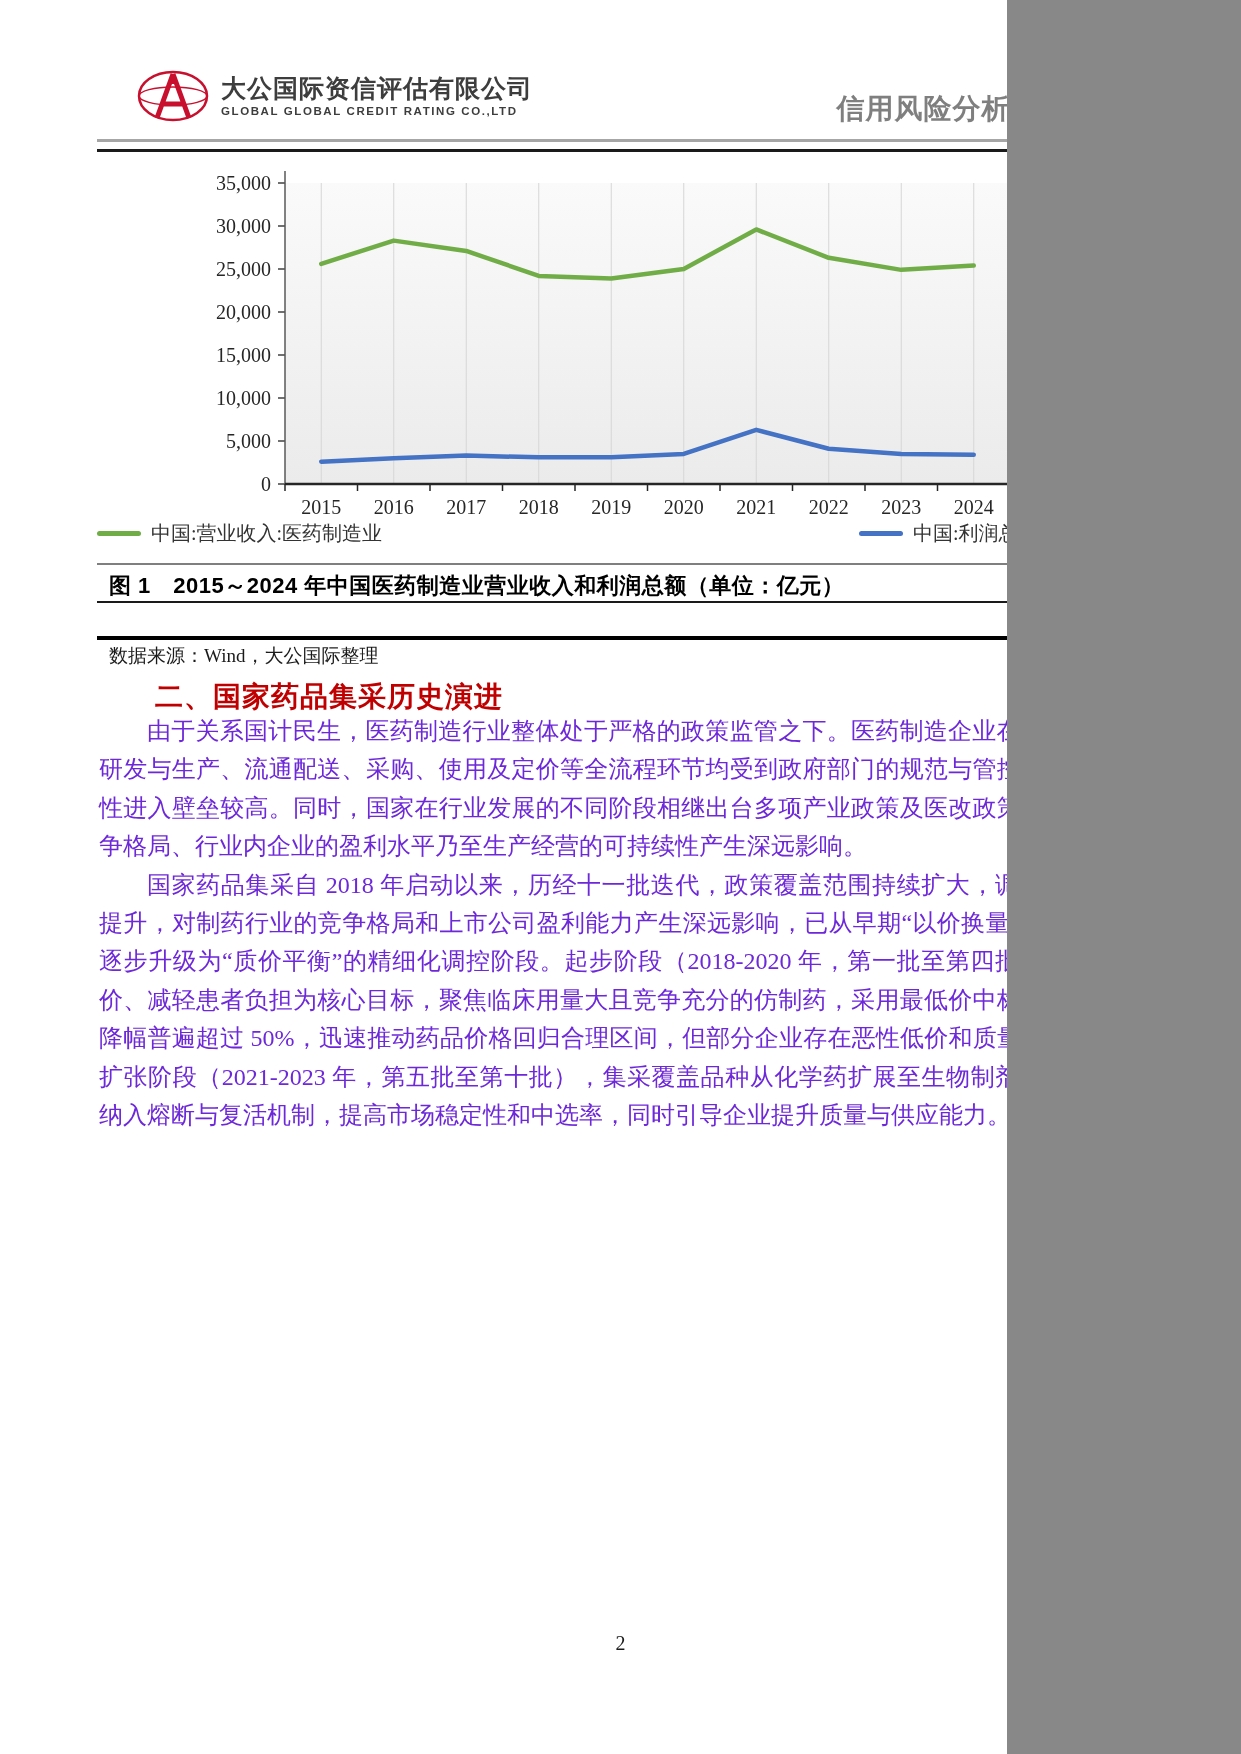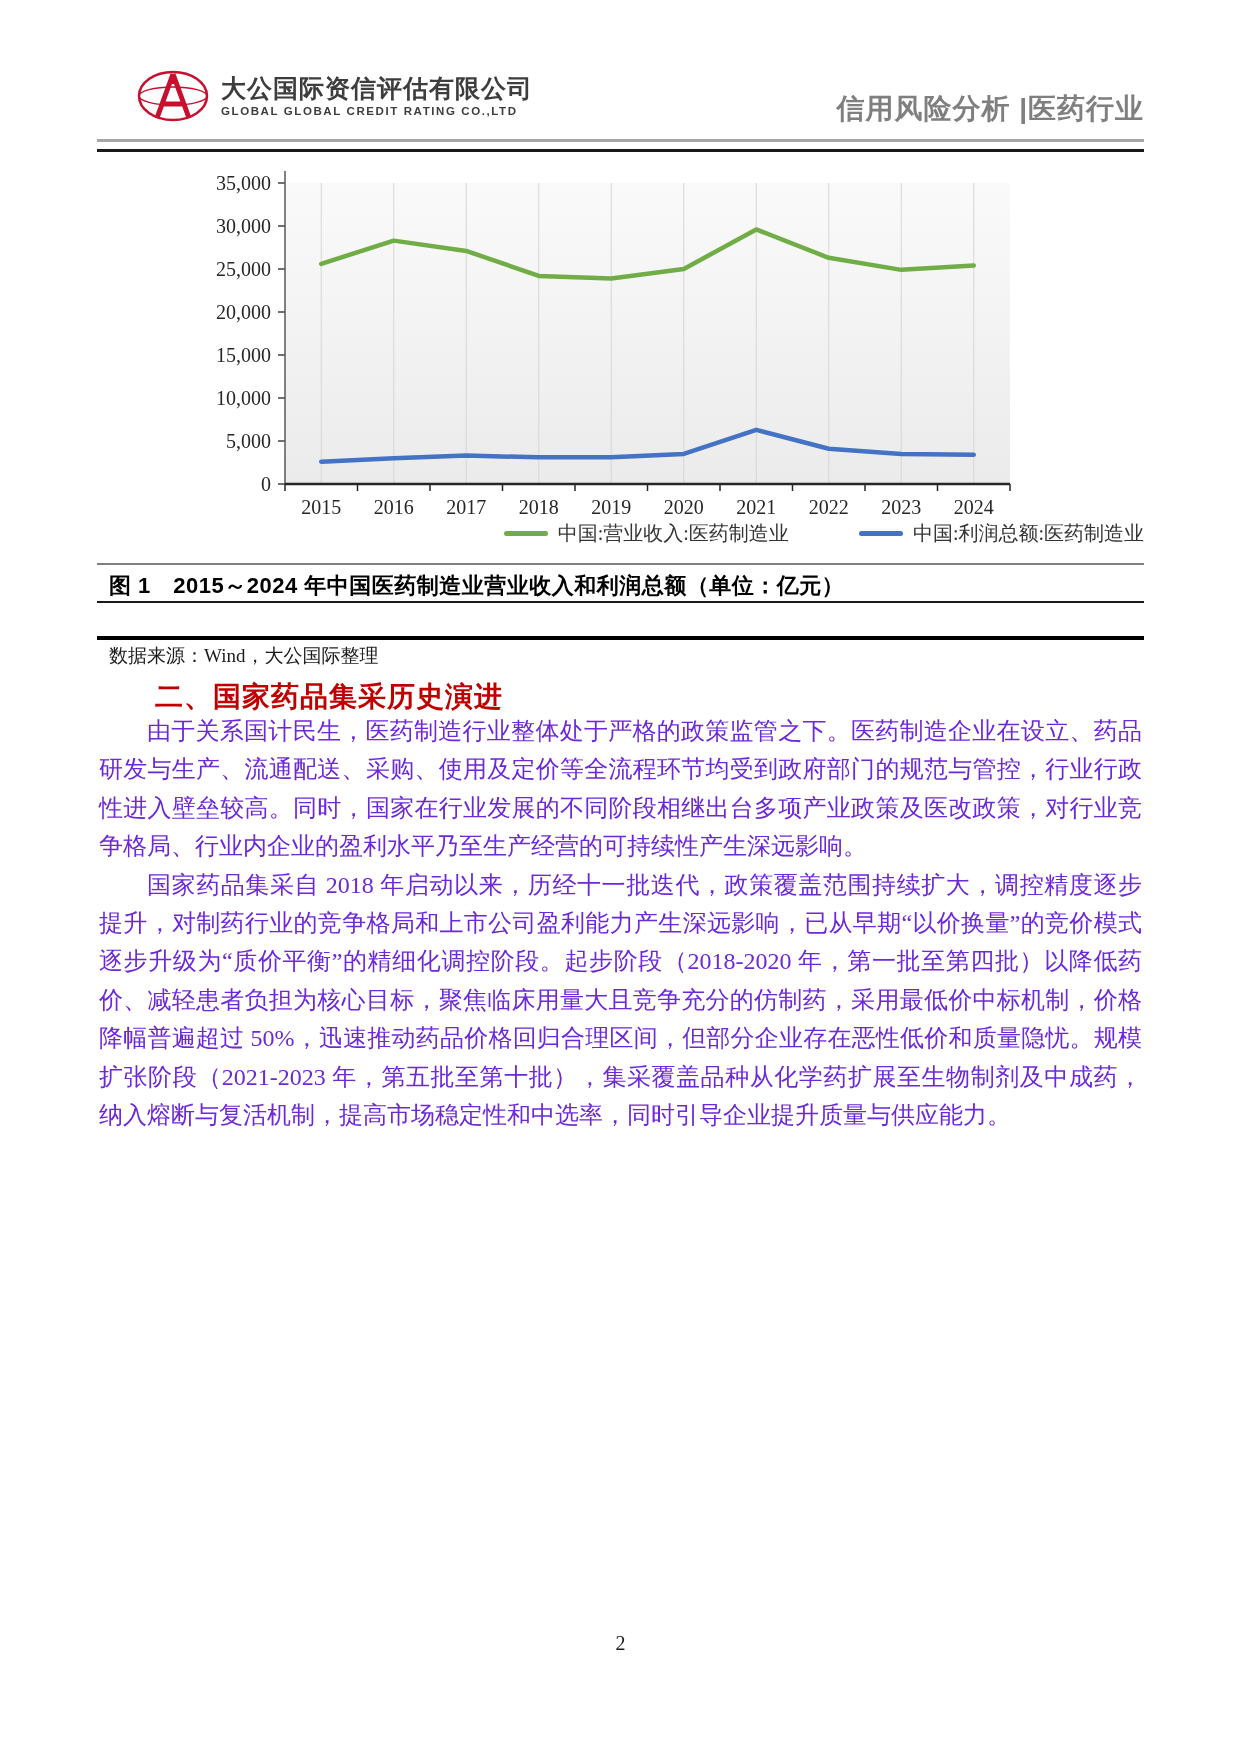--- a/index.html
+++ b/index.html
@@ -1,39 +1,39 @@
 <!DOCTYPE html>
 <html><head>
 <meta charset="utf-8">
 <style>
   html,body{margin:0;padding:0;background:#888;}
   .page{
     position:relative;
-    width:1241px;height:1754px;
+    width:1007px;height:1754px;
     background:#ffffff;
     font-family:"Liberation Serif","DejaVu Serif",serif;
     color:#000;
     overflow:hidden;
   }
 
   
   .header{position:absolute;left:97px;top:70px;width:1047px;height:62px;}
   .logo-wrap{position:absolute;left:40px;top:0;display:flex;align-items:center;gap:12px;}
   .logo-icon{width:72px;height:52px;}
   .logo-text .cn{font-family:"Liberation Sans","DejaVu Sans",sans-serif;font-weight:bold;font-size:25px;color:#3d3d3d;letter-spacing:1px;line-height:1.1;}
   .logo-text .en{font-family:"Liberation Sans","DejaVu Sans",sans-serif;font-weight:bold;font-size:11.5px;color:#3d3d3d;letter-spacing:1.6px;margin-top:3px;}
   .header-right{position:absolute;right:0;bottom:4px;font-family:"Liberation Sans","DejaVu Sans",sans-serif;font-size:28px;color:#7f7f7f;font-weight:bold;letter-spacing:1px;}
 
   
   .rule-gray{position:absolute;left:97px;top:139px;width:1047px;height:3px;background:#a6a6a6;}
   .rule-black{position:absolute;left:97px;top:149px;width:1047px;height:3px;background:#1a1a1a;}
 
   
   .chart-box{position:absolute;left:97px;top:152px;width:1047px;height:392px;}
-  .legend{position:absolute;left:97px;top:520px;width:1047px;display:flex;justify-content:flex-end;gap:70px;align-items:center;}
+  .legend{position:absolute;left:97px;top:520px;width:1047px;display:flex;justify-content:space-between;gap:70px;align-items:center;}
   .legend-item{display:flex;align-items:center;gap:10px;}
   .legend-swatch{width:44px;height:5px;border-radius:3px;}
   .legend-label{font-size:20px;color:#333;}
 
   
   .cap-rule-1{position:absolute;left:97px;top:563px;width:1047px;height:2px;background:#7f7f7f;}
   .fig-caption{position:absolute;left:97px;top:569px;width:1047px;font-family:"Liberation Sans","DejaVu Sans",sans-serif;font-weight:bold;font-size:22px;padding:2px 0 4px 12px;letter-spacing:0.5px;}
   .cap-rule-2{position:absolute;left:97px;top:601px;width:1047px;height:2px;background:#1a1a1a;}
   .fig-source{position:absolute;left:97px;top:641px;width:1047px;font-size:19px;color:#1a1a1a;padding:2px 0 2px 12px;}
   .cap-rule-3{position:absolute;left:97px;top:636px;width:1047px;height:4px;background:#000;}

